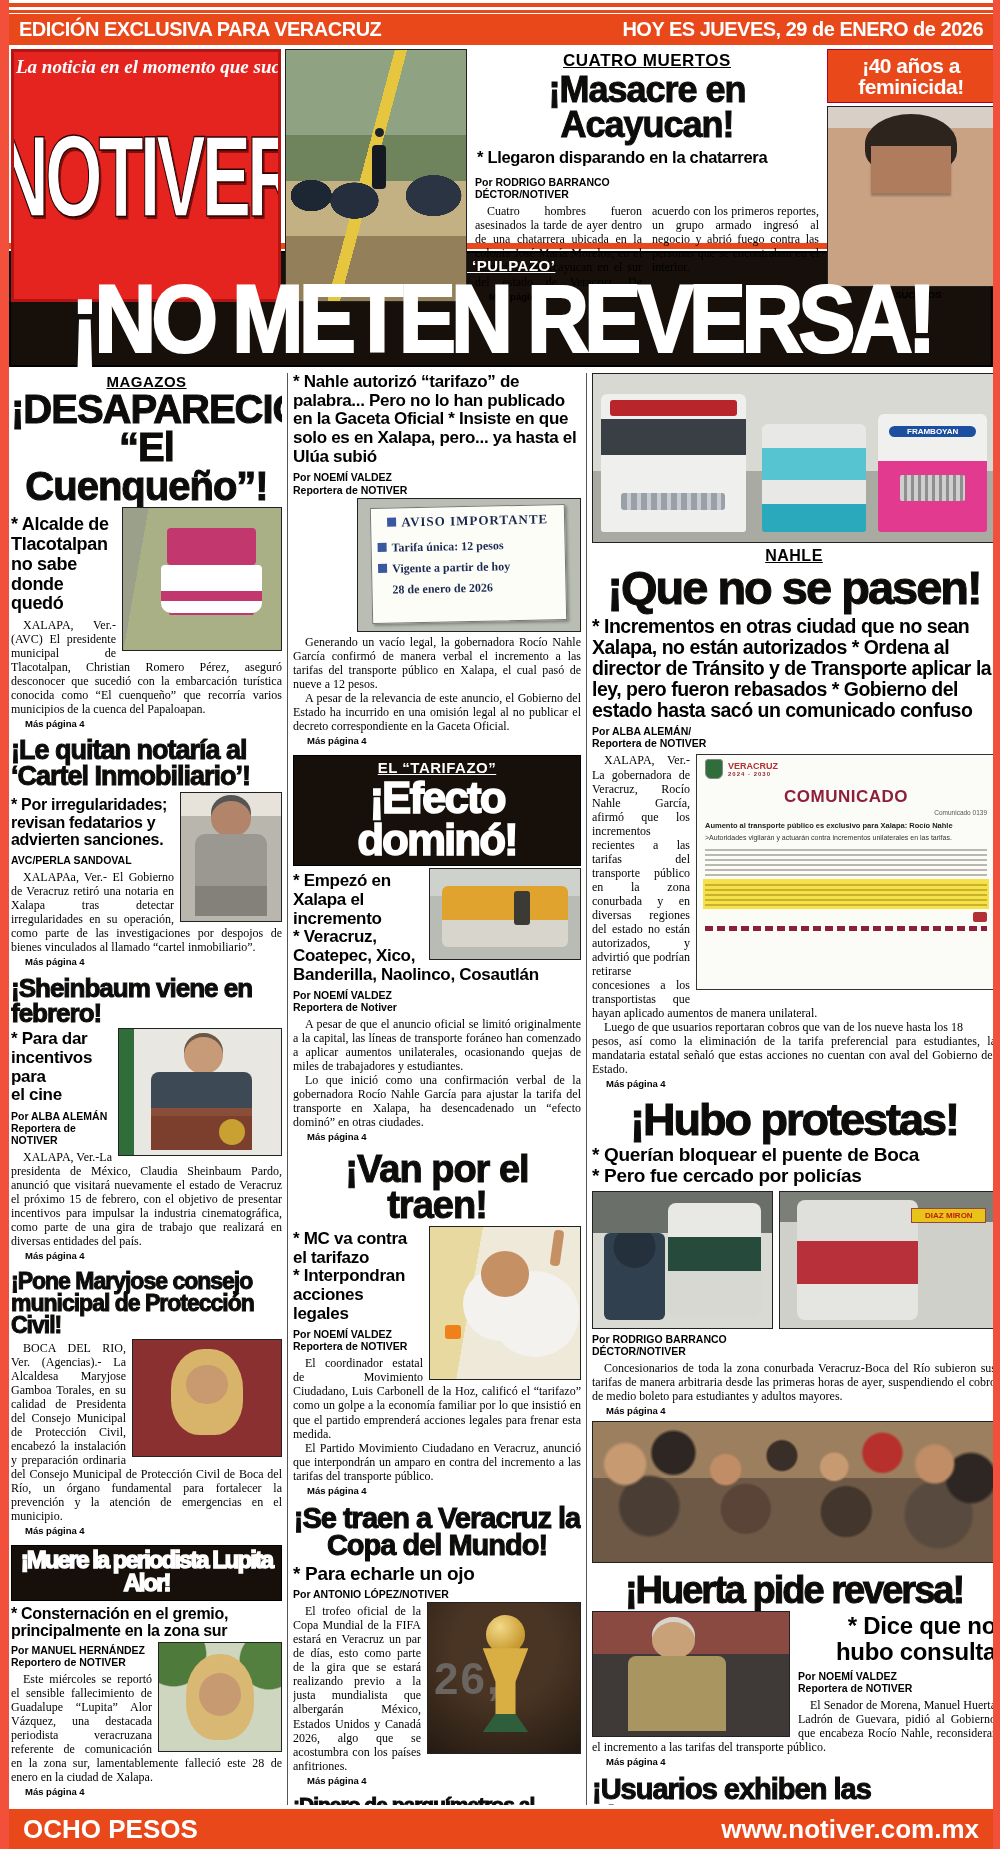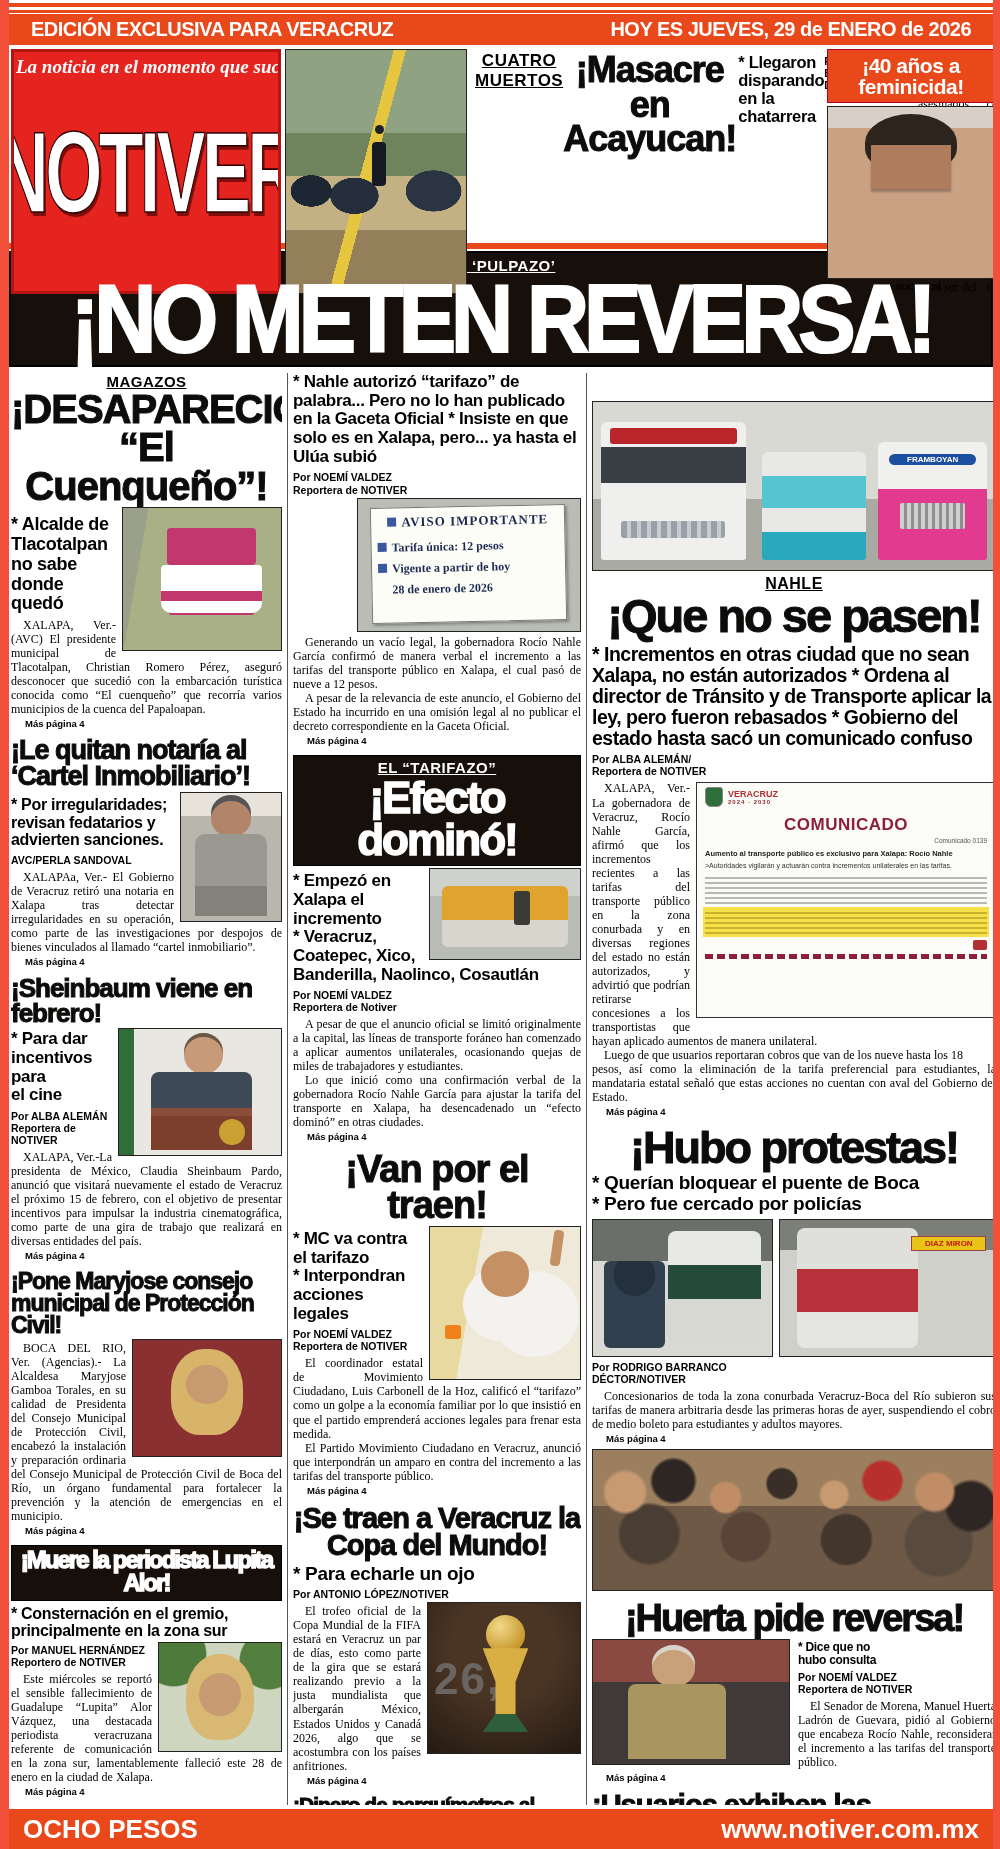--- a/index.html
+++ b/index.html
@@ -6,39 +6,39 @@
   body{width:1000px;height:1849px;position:relative;font-family:"Liberation Sans",sans-serif;overflow:hidden;}
   .page{position:absolute;inset:0;background:#fff;}
   .edge{position:absolute;top:0;bottom:0;width:9px;background:#f2503a;z-index:5;}
   .edge.left{left:0;} .edge.right{right:0;width:7px;}
   .inner{position:absolute;left:9px;right:7px;top:0;bottom:0;}
 
   
   .stripes{height:14px;background:
      linear-gradient(#fff 0 3px,#e8481a 3px 7px,#fff 7px 10px,#e8481a 10px 13px,#fff 13px 14px);}
   .topbar{height:31px;background:#e8481a;color:#fff;display:flex;align-items:center;justify-content:space-between;
-     padding:0 22px;font-weight:bold;font-size:20px;letter-spacing:-0.5px;}
+     padding:0 10px;font-weight:bold;font-size:20px;letter-spacing:-0.5px;}
   
   .masthead{display:grid;grid-template-columns:270px 182px 352px 168px;gap:4px;padding:4px 2px 2px 2px;height:190px;}
   .logo-box{background:#e52420;border:3px solid #b51512;color:#fff;display:flex;flex-direction:column;overflow:hidden;}
   .tagline{font-family:"Liberation Serif",serif;font-style:italic;font-weight:bold;font-size:19px;text-align:center;
      padding:4px 2px 0 2px;white-space:nowrap;}
   .logotype{flex:1;display:flex;align-items:center;justify-content:center;font-weight:bold;font-size:74px;
      letter-spacing:-4px;transform:scaleY(1.55);transform-origin:center 60%;
      text-shadow:2px 2px 0 #7e0d0b;-webkit-text-stroke:1px #2b0000;}
   .photo{border:1px solid #222;position:relative;overflow:hidden;background:#ccc;}
   .ph-crime{background:
      radial-gradient(ellipse 34px 26px at 14% 58%, #1d2734 0 60%, transparent 61%),
      radial-gradient(ellipse 40px 30px at 38% 60%, #242e3c 0 60%, transparent 61%),
      radial-gradient(ellipse 46px 34px at 82% 58%, #2b3442 0 60%, transparent 61%),
      linear-gradient(105deg, transparent 44%, #e5c63e 44% 49%, transparent 49%),
      linear-gradient(#8fa383 0 34%, #6f835c 34% 52%, #c3b184 52% 74%, #93805a 74% 100%);}
   .ph-crime::before{content:"";position:absolute;left:48%;top:38%;width:14px;height:44px;background:#151a22;border-radius:4px;}
   .ph-crime::after{content:"";position:absolute;left:49.5%;top:31%;width:9px;height:9px;border-radius:50%;background:#1b222c;}
-  .lead{display:flex;padding:2px 4px 0 4px;}
+  .lead{display:flex;flex-direction:column;padding:2px 4px 0 4px;}
   .kicker{font-weight:bold;text-align:center;text-decoration:underline;letter-spacing:0.5px;}
   .lead .kicker{font-size:17px;}
   .hl{font-weight:bold;color:#0d0c0b;letter-spacing:-1px;line-height:0.96;}
   .fat{-webkit-text-stroke:1px currentColor;}
   .lead-hl{font-size:36px;text-align:center;margin:2px 0 4px 0;}
   .sub{font-weight:bold;font-size:16px;line-height:1.1;letter-spacing:-0.3px;}
   .lead .sub{font-size:16.5px;margin:2px 0 6px 2px;}
   .byline{font-weight:bold;font-size:10.5px;line-height:1.15;text-transform:none;}
   .body{font-family:"Liberation Serif",serif;font-size:12px;line-height:1.17;text-align:justify;margin:4px 0 0 0;}
   .body p{margin:0;text-indent:12px;}
@@ -116,21 +116,21 @@
   .mc-logo{position:absolute;left:10%;bottom:26%;width:16px;height:14px;background:#f08019;border-radius:3px;z-index:2;}
   .ph-cup{width:152px;height:150px;background:radial-gradient(circle at 50% 30%, #4a3524 0 40%, #241a12 100%);}
   .cup26{position:absolute;left:4%;top:34%;font-weight:bold;font-size:44px;color:#6b6561;letter-spacing:2px;}
   .ph-cup::before{content:"";position:absolute;left:38%;top:8%;width:26%;height:26%;border-radius:50%;
      background:radial-gradient(circle at 35% 30%, #f3d98a, #c79a2e 70%);z-index:1;}
   .ph-cup::after{content:"";position:absolute;left:36%;top:30%;width:30%;height:56%;
      background:linear-gradient(#d9af43 0 78%, #2e5e3c 78% 100%);
      clip-path:polygon(0 0,100% 0,72% 40%,72% 78%,100% 100%,0 100%,28% 78%,28% 40%);z-index:1;}
 
   
-  .ph-buses{width:402px;height:168px;background:linear-gradient(#d8d9d2 0 58%,#a9aaa2 58% 100%);margin-top:28px;}
+  .ph-buses{width:402px;height:168px;background:linear-gradient(#d8d9d2 0 58%,#a9aaa2 58% 100%);}
   .bus{position:absolute;bottom:6%;border-radius:6px 6px 3px 3px;}
   .bus.b1{left:2%;width:36%;height:82%;background:linear-gradient(#efefed 0 18%,#3a3f45 18% 44%,#efefed 44% 100%);}
   .bus.b1::before{content:"";position:absolute;top:4%;left:6%;right:6%;height:12%;background:#b8262c;border-radius:3px;}
   .bus.b1::after{content:"";position:absolute;bottom:16%;left:14%;width:72%;height:12%;background:
      repeating-linear-gradient(90deg,#9aa0a8 0 6px,#c8ccd0 6px 10px);border-radius:3px;}
   .bus.b2{left:42%;width:26%;height:64%;background:linear-gradient(#e8e9e6 0 22%,#57c4d2 22% 52%,#e8e9e6 52% 74%,#2aa9bd 74% 100%);}
   .bus.b3{left:71%;width:27%;height:70%;background:linear-gradient(#f0f0ee 0 40%,#e23a8e 40% 100%);}
   .bus-label{position:absolute;top:10%;left:10%;width:80%;background:#1d4fa0;color:#fff;font-weight:bold;
      font-size:8px;text-align:center;border-radius:8px;padding:1px 0;}
   .grille{position:absolute;left:20%;top:52%;width:60%;height:22%;background:
@@ -453,21 +453,21 @@
           <div class="body">
               <p>Concesionarios de toda la zona conurbada Veracruz-Boca del Río subieron sus tarifas de manera arbitraria desde las primeras horas de ayer, suspendiendo el cobro de medio boleto para estudiantes y adultos mayores.</p>
             </div>
           <div class="more">Más página 4</div>
           <div class="photo ph-crowd" style="margin-top:5px;"></div>
         </div>
 
         <div class="story">
           <div class="hl fat huerta-hl">¡Huerta pide reversa!</div>
           <div class="photo ph-huer ph-l"></div>
-          <div class="sub prewrap" style="font-size:12px;margin-top:4px;">* Dice que no
+          <div class="sub prewrap" style="font-size:24px;margin-top:4px;text-align:right;">* Dice que no
 hubo consulta</div>
           <div class="byline" style="margin-top:4px;">
             <span>Por NOEMÍ VALDEZ</span><br>
             <span>Reportera de NOTIVER</span>
           </div>
           <div class="body">
               <p>El Senador de Morena, Manuel Huerta Ladrón de Guevara, pidió al Gobierno que encabeza Rocío Nahle, reconsiderar el incremento a las tarifas del transporte público.</p>
             </div>
           <div class="more">Más página 4</div>
         </div>

